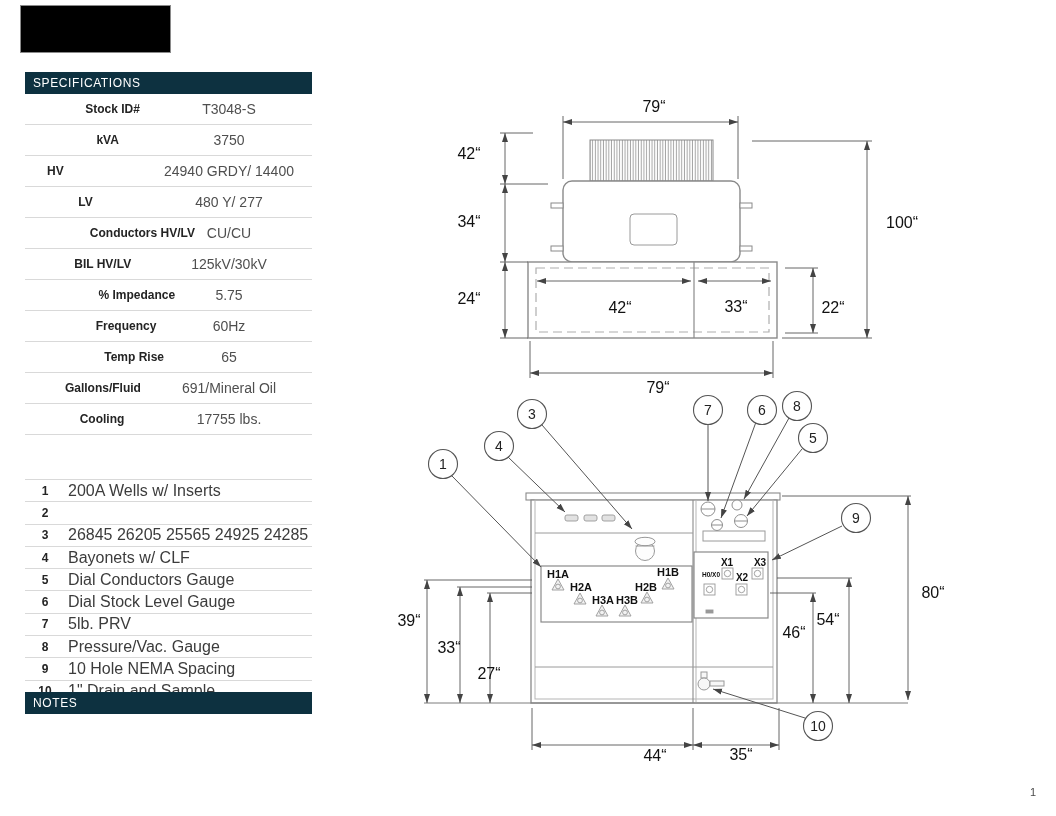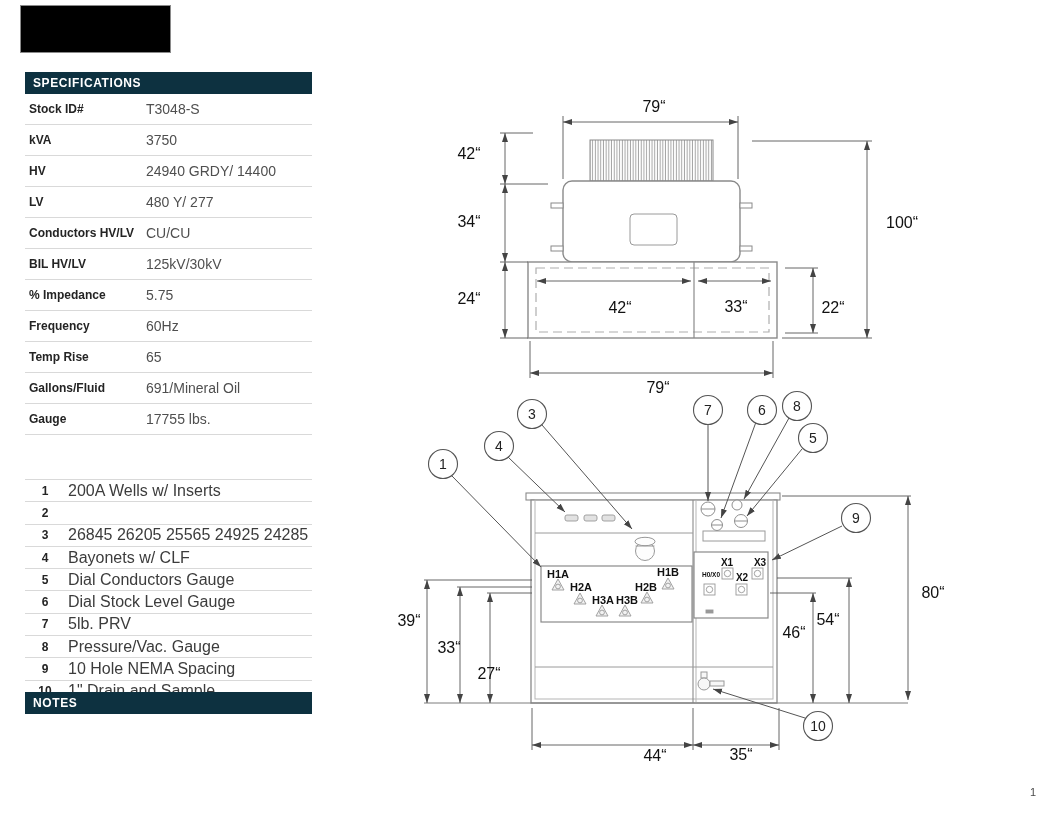--- a/index.html
+++ b/index.html
@@ -1,22 +1,22 @@
 <!DOCTYPE html>
 <html style="--header_bg: #0d3140; --header_text: #ffffff;"><head>
 <meta charset="utf-8">
 <style>
   html,body{margin:0;padding:0;background:#fff;}
   #page{position:relative;width:1056px;height:816px;background:#ffffff;overflow:hidden;
         font-family:"Liberation Sans",sans-serif;}
   .logo{position:absolute;left:20px;top:5px;width:149px;height:46px;background:#000;border:1px solid #8a8a8a;}
   .panel{position:absolute;left:25px;width:287px;}
   .bar{height:22px;line-height:22px;background:var(--header_bg,#0d3140);color:var(--header_text,#fff);
-       font-size:12px;font-weight:bold;letter-spacing:.6px;padding-left:8px;box-sizing:border-box;}
-  .spec-row{height:30px;display:flex;align-items:center;border-bottom:1px solid #d9d9d9;}
+       font-size:12px;font-weight:normal;letter-spacing:.6px;padding-left:8px;box-sizing:border-box;}
+  .spec-row{height:30px;display:flex;align-items:center;border-bottom:1px solid #d9d9d9;justify-content:center;}
   .spec-label{width:117px;padding-left:4px;font-size:12px;font-weight:bold;color:#242424;flex:0 0 auto;}
   .spec-value{font-size:14px;color:#4f4f4f;}
   .list-row{height:22.3px;display:flex;align-items:center;border-bottom:1px solid #d9d9d9;box-sizing:border-box;}
   .list-wrap{border-top:1px solid #d9d9d9;}
   .list-num{width:40px;text-align:center;font-size:12px;font-weight:bold;color:#242424;flex:0 0 auto;}
   .list-text{font-size:16px;color:#3c3c3c;margin-left:3px;}
   .page-num{position:absolute;left:1030px;top:786px;font-size:11px;color:#4a4a4a;}
   svg text{font-family:"Liberation Sans",sans-serif;}
   .dim{font-size:16px;fill:#111;}
   .co{font-size:14px;fill:#222;}
@@ -67,21 +67,21 @@
     </div>
     <div class="spec-row">
       <span class="spec-label">Temp Rise</span>
       <span class="spec-value">65</span>
     </div>
     <div class="spec-row">
       <span class="spec-label">Gallons/Fluid</span>
       <span class="spec-value">691/Mineral Oil</span>
     </div>
     <div class="spec-row">
-      <span class="spec-label">Gauge</span>
+      <span class="spec-label">Cooling</span>
       <span class="spec-value">17755 lbs.</span>
     </div>
   </div>
 
   <div class="panel list-wrap" style="top:479px;">
     <div class="list-row">
       <span class="list-num">1</span>
       <span class="list-text">200A Wells w/ Inserts</span>
     </div>
     <div class="list-row">

